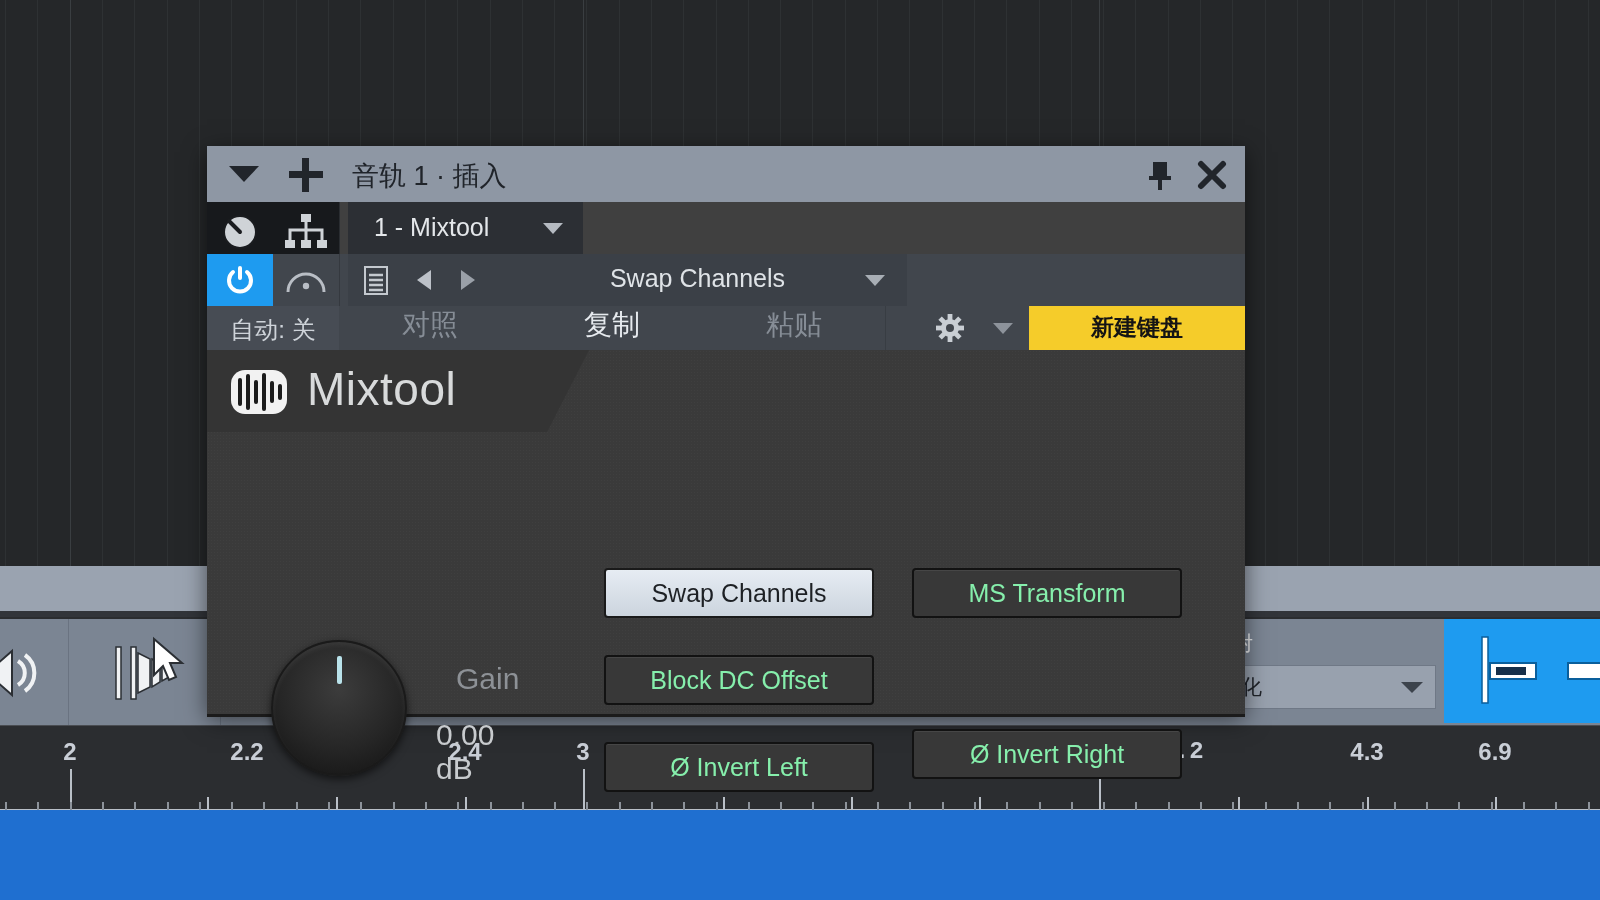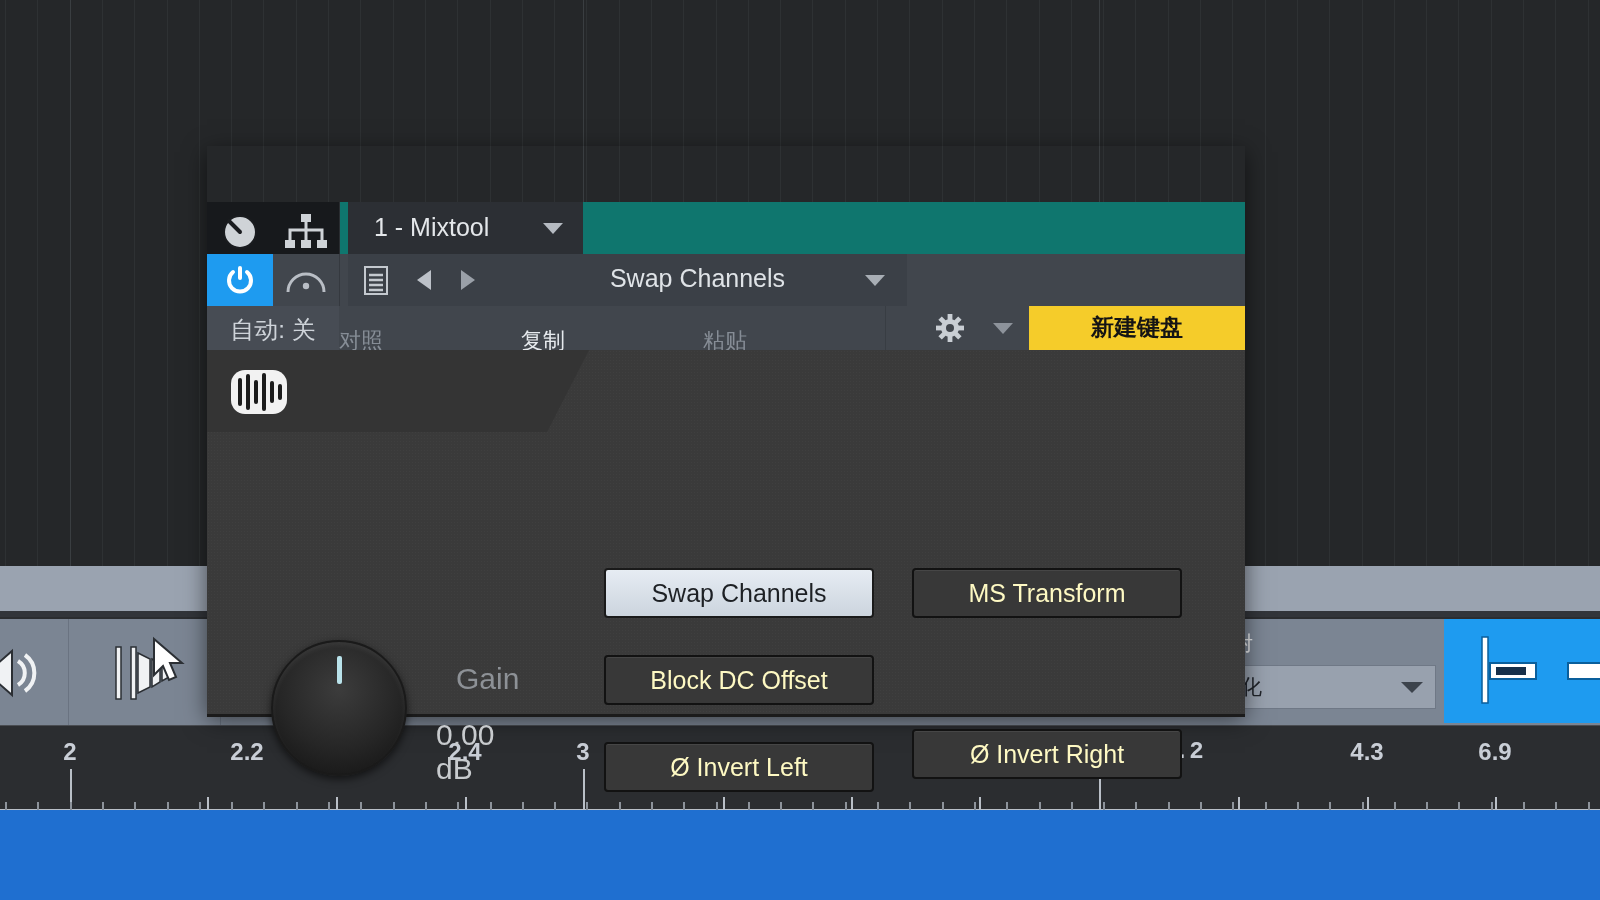--- a/index.html
+++ b/index.html
@@ -122,21 +122,21 @@
   .tb-title{
     position:absolute;left:145px;top:12px;font-size:27px;color:#20242a;
     white-space:nowrap;
   }
   .tb-pin{position:absolute;right:72px;top:14px;width:26px;height:30px;}
   .tb-close{position:absolute;right:18px;top:14px;width:30px;height:30px;}
 
   
   .row2{
     position:absolute;left:0;top:56px;width:1038px;height:52px;
-    background:#0f766e;
+    background:#404040;
   }
   .r2-iconbox{
     position:absolute;top:0;width:66px;height:52px;background:#17191c;
     border-right:1px solid #2a2d31;
   }
   .r2-iconbox.first{left:0;}
   .r2-iconbox.second{left:66px;}
   .knob-icon{position:absolute;left:14px;top:11px;width:38px;height:38px;}
   .route-icon{position:absolute;left:12px;top:12px;width:42px;height:34px;}
   .preset-slot{
@@ -194,21 +194,21 @@
     background:#41464d;
   }
   .r4-auto{
     position:absolute;left:0;top:0;width:132px;height:44px;background:#474c54;
     border-right:1px solid #383d43;
   }
   .r4-auto .txt{position:absolute;left:0;right:0;top:8px;text-align:center;font-size:24px;color:#ced3d9;}
   .r4-btn{
     position:absolute;top:0;height:44px;background:#41464d;border-right:1px solid #383d43;
   }
-  .r4-btn .txt{position:absolute;left:0;right:0;top:20px;text-align:left;font-size:22px;}
+  .r4-btn .txt{position:absolute;left:0;right:0;top:0;text-align:center;font-size:28px;}
   .r4-compare{left:132px;width:182px;}
   .r4-copy{left:314px;width:182px;}
   .r4-paste{left:496px;width:182px;}
   .txt-dim{color:#868d96;}
   .txt-bright{color:#e6eaee;}
   .r4-gear{
     position:absolute;left:716px;top:0;width:54px;height:44px;background:#41464d;
   }
   .gear-glyph{position:absolute;left:13px;top:8px;width:28px;height:28px;}
   .r4-gcaret{
@@ -267,21 +267,21 @@
     position:absolute;left:165px;top:78px;font-size:30px;color:#c8cbce;
   }
 
   .pbtn{
     position:absolute;height:46px;border-radius:4px;
     background:#383838;border:2px solid #121212;
     box-shadow:inset 0 1px 0 rgba(255,255,255,.07);
   }
   .pbtn .lbl{
     position:absolute;left:0;right:0;top:9px;text-align:center;
-    font-size:25px;color:#fef9c3;white-space:nowrap;
+    font-size:25px;color:#86efac;white-space:nowrap;
   }
   .pbtn.active{
     background:linear-gradient(#e6ecf3,#ccd5de);
     border:2px solid #1a1a1a;
   }
   .pbtn.active .lbl{color:#1d2024;}
 
   .p-swap{left:397px;top:218px;width:266px;}
   .p-ms{left:705px;top:218px;width:266px;}
   .p-dc{left:397px;top:305px;width:266px;}
@@ -477,20 +477,37 @@
       <div class="tick sub" style="left: 1491px;"></div>
       <div class="tick sub" style="left: 1523px;"></div>
       <div class="tick sub" style="left: 1555px;"></div>
       <div class="tick sub" style="left: 1588px;"></div>
     </div>
 
   <div class="blue-region"></div>
 
   <div class="plugin-win">
 
+    <div class="titlebar">
+      <span class="tb-caret"></span>
+      <span class="tb-plus"></span>
+      <span class="tb-title">音轨 1 · 插入</span>
+      <span class="tb-pin">
+        <svg viewBox="0 0 26 30" width="26" height="30">
+          <rect x="6" y="2" width="14" height="14" fill="#21252b"></rect>
+          <rect x="2" y="16" width="22" height="4" fill="#21252b"></rect>
+          <rect x="11" y="20" width="4" height="10" fill="#21252b"></rect>
+        </svg>
+      </span>
+      <span class="tb-close">
+        <svg viewBox="0 0 30 30" width="30" height="30">
+          <path d="M4 4 L26 26 M26 4 L4 26" stroke="#21252b" stroke-width="6" stroke-linecap="round"></path>
+        </svg>
+      </span>
+    </div>
 
     <div class="row2">
       <div class="r2-iconbox first">
         <span class="knob-icon">
           <svg viewBox="0 0 38 38" width="38" height="38">
             <circle cx="19" cy="19" r="16" fill="#cfd3d7" stroke="#1a1c1f" stroke-width="2"></circle>
             <path d="M19 19 L8 8" stroke="#1a1c1f" stroke-width="4" stroke-linecap="round"></path>
           </svg>
         </span>
       </div>
@@ -592,20 +609,21 @@
             <g fill="#1c1c1c">
               <rect x="7" y="8" width="4" height="28" rx="2"></rect>
               <rect x="15" y="4" width="4" height="36" rx="2"></rect>
               <rect x="23" y="10" width="4" height="24" rx="2"></rect>
               <rect x="31" y="3" width="4" height="38" rx="2"></rect>
               <rect x="39" y="11" width="4" height="22" rx="2"></rect>
               <rect x="47" y="14" width="4" height="16" rx="2"></rect>
             </g>
           </svg>
         </span>
+        <span class="brand-name">Mixtool</span>
       </div>
 
       <div class="knob-wrap">
         <div class="big-knob">
           <span class="knob-pointer"></span>
         </div>
         <span class="gain-label">Gain</span>
         <span class="gain-value">0.00 dB</span>
       </div>
 

